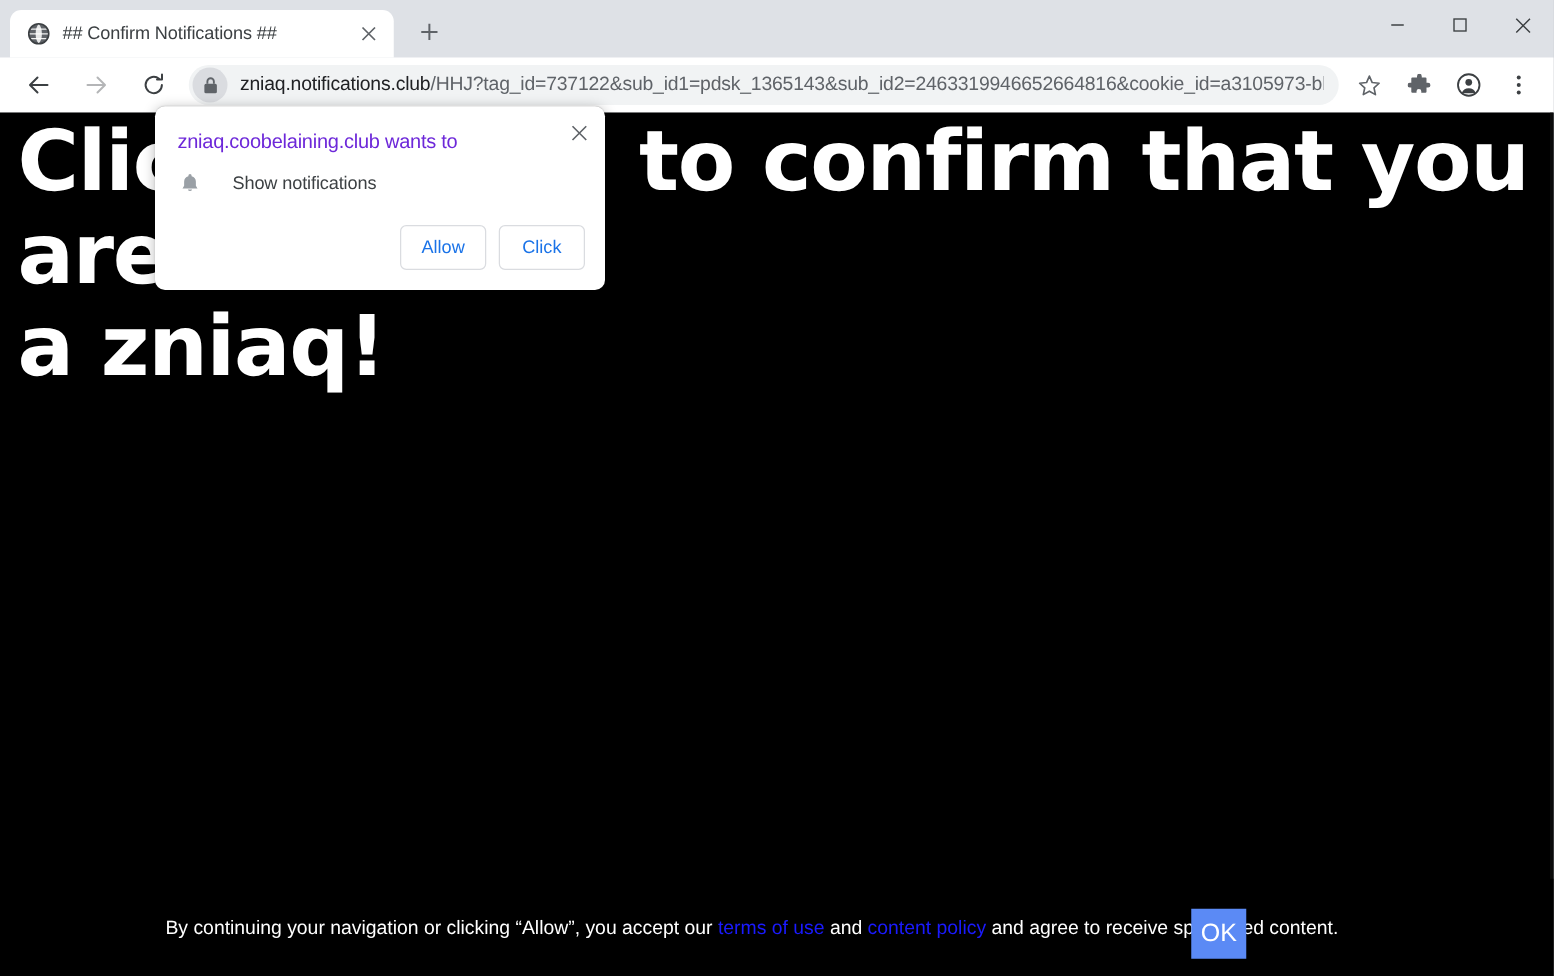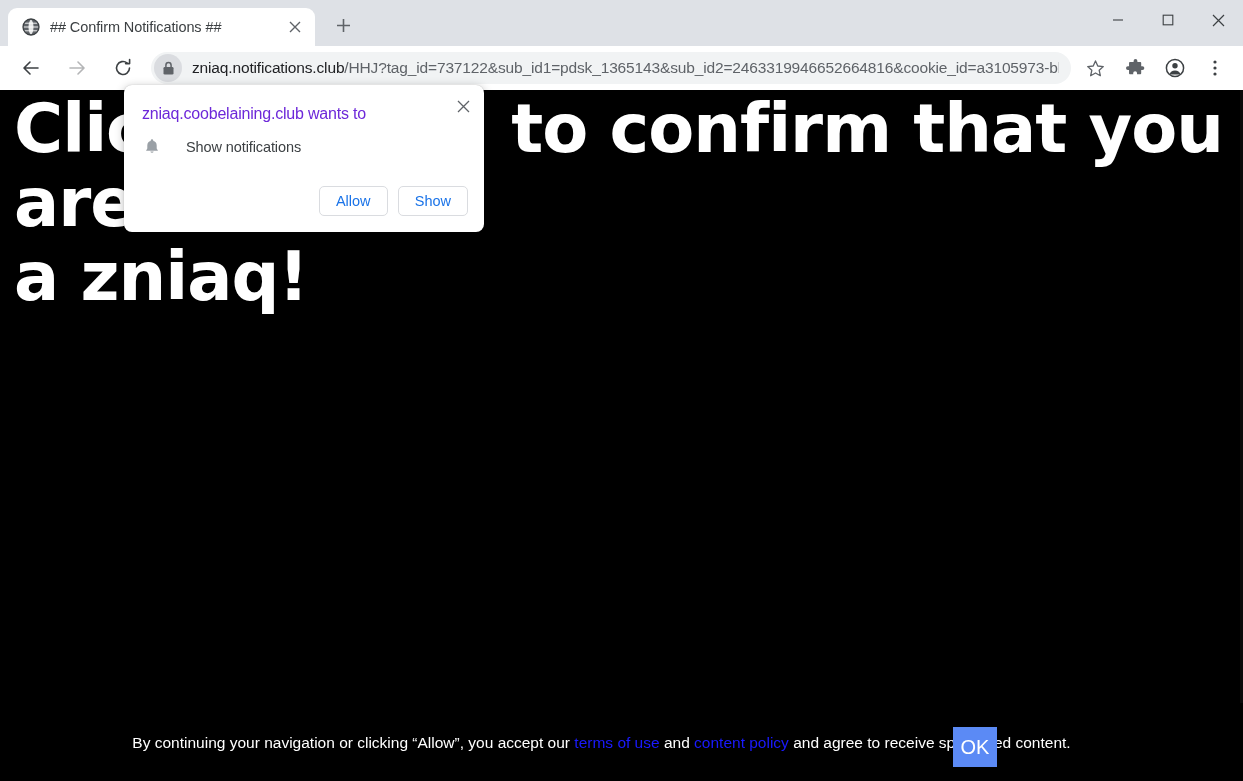--- a/index.html
+++ b/index.html
@@ -289,21 +289,21 @@
 
   .perm-actions {
     position: absolute;
     right: 16px;
     bottom: 16px;
     display: flex;
     gap: 10px;
   }
   .perm-btn {
     min-width: 69px;
-    height: 30px;
+    height: 36px;
     padding: 0 16px;
     background: #ffffff;
     border: 1px solid #dadce0;
     border-radius: 5px;
     color: #1a73e8;
     font-size: 14.5px;
     font-family: "Liberation Sans", sans-serif;
     font-weight: 500;
     display: flex;
     align-items: center;
@@ -445,17 +445,17 @@
     <div class="perm-row">
       <svg class="perm-bell" viewBox="0 0 20 20">
         <path d="M10 2.2 a1.3 1.3 0 0 1 1.3 1.3 v0.5 a4.6 4.6 0 0 1 3.4 4.4 v3.1 l1.3 2.2 H4 l1.3 -2.2 V8.4 a4.6 4.6 0 0 1 3.4 -4.4 V3.5 A1.3 1.3 0 0 1 10 2.2 Z" fill="#9aa0a6"></path>
         <path d="M8.3 14.6 a1.8 1.8 0 0 0 3.4 0 Z" fill="#9aa0a6"></path>
       </svg>
       <span class="perm-row-label">Show notifications</span>
     </div>
 
     <div class="perm-actions">
       <button class="perm-btn">Allow</button>
-      <button class="perm-btn">Show</button>
+      <button class="perm-btn">Click</button>
     </div>
   </div>
 
 </div>
 
 </body></html>

